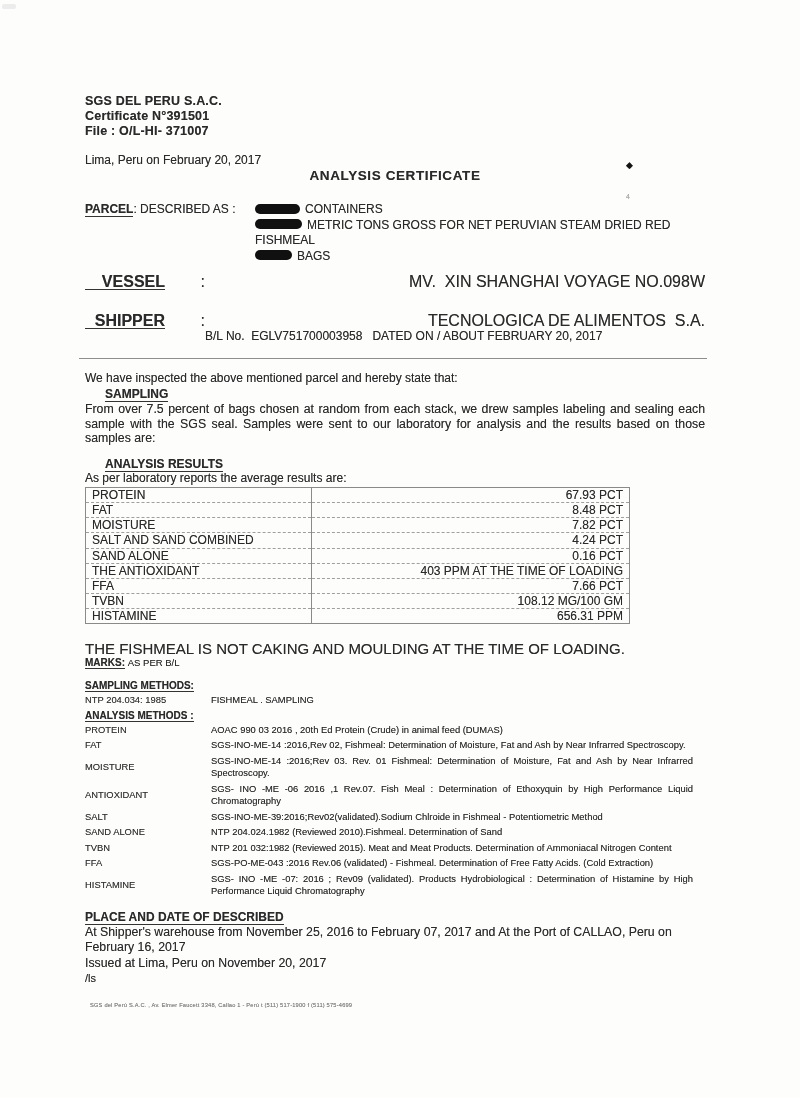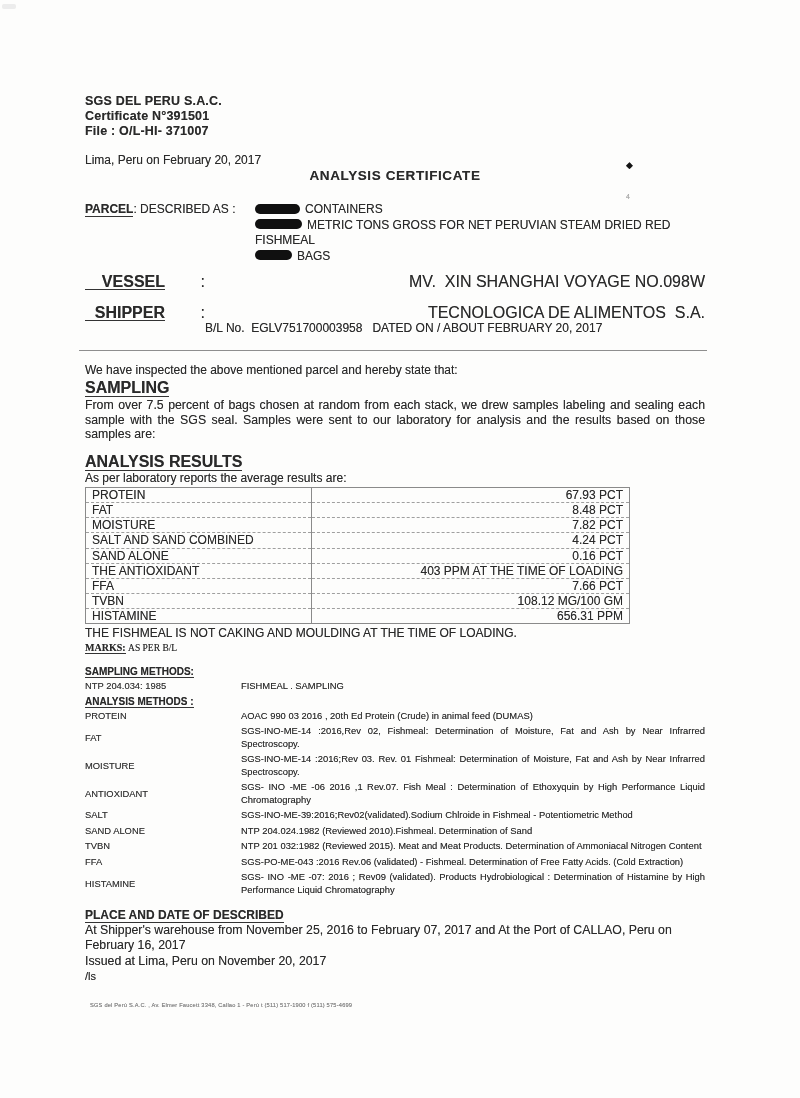--- a/index.html
+++ b/index.html
@@ -24,43 +24,43 @@
   .parcel-label-col { width:170px; flex:none; }
   .parcel-desc-col { flex:1; }
   .bar { display:inline-block; height:10px; background:#101010; border-radius:5px; vertical-align:middle; margin-right:5px; position:relative; top:-1px; }
   .bar1 { width:45px; } .bar2 { width:47px; } .bar3 { width:37px; }
 
   .kv { display:flex; font-size:16px; line-height:15px;text-align:right; }
   .kv .lbl { width:80px; flex:none; font-weight:bold; }
   .kv .col { width:40px; flex:none; }
   .kv .val { flex:1; white-space:pre-wrap; }
   .vessel { margin-top:10px; }
-  .shipper { margin-top:15px; }
+  .shipper { margin-top:23px; }
   .bl-line { margin-left:120px; font-size:12px; line-height:15px; white-space:pre-wrap; }
 
   .rule { margin-top:14px; margin-left:-6px; width:628px; border-top:1.3px solid #8e8e8e; }
   .statement { margin-top:12px; font-size:12px; line-height:15px; }
-  .section-head { font-size:16px; font-weight:bold; }
+  .section-head { font-size:12px; font-weight:bold;margin-left:20px; }
   .sampling-head { margin-top:1px; }
   .para { margin-top:1px; font-size:12.3px; line-height:14.6px; text-align:justify; }
 
   .ar-head { margin-top:11px; }
   .ar-intro { font-size:12px; line-height:15px; }
   table.results { border-collapse:collapse; width:545px; margin-top:1px; font-size:12px; border:1.2px solid #8a8a8a; }
   table.results td { border-bottom:1px dashed #9f9f9f; height:15.2px; padding:0 6px; vertical-align:middle; }
   table.results tr:last-child td { border-bottom:none; }
   td.param { width:226px; border-right:1.1px solid #8a8a8a; }
   td.value { text-align:right; }
-  .note { margin-top:2px; font-size:12px; line-height:15px; }
-  .marks { font-size:10px; line-height:13px;font-family:Liberation Serif, serif; }
+  .note { margin-top:17px; font-size:15px; line-height:15px; }
+  .marks { font-size:10px; line-height:13px; }
   .marks .mv { font-size:9.5px; }
 
   .sm-head { margin-top:11px; font-size:10px; font-weight:bold; }
   .m-row { display:flex; align-items:center; font-size:9.4px; line-height:12.5px; margin-top:3px; }
-  .m-row .m-lbl { width:156px; flex:none; color:#333; }
+  .m-row .m-lbl { width:126px; flex:none; color:#333; }
   .m-row .m-desc { flex:1; max-width:482px; text-align:justify; }
   .am-head { margin-top:3px; font-size:10px; font-weight:bold; }
 
   .insp { margin-top:12px; }
   .insp-head { font-size:12px; font-weight:bold; }
   .insp-line { font-size:12.3px; line-height:15px; margin-top:1px; }
   .initials { font-size:11px; line-height:15px; }
 
   .footer { position:absolute; left:90px; top:1002px; font-size:6px; color:#8a8a8a; letter-spacing:.2px; transform:scale(.95); transform-origin:left top; }
 </style>

